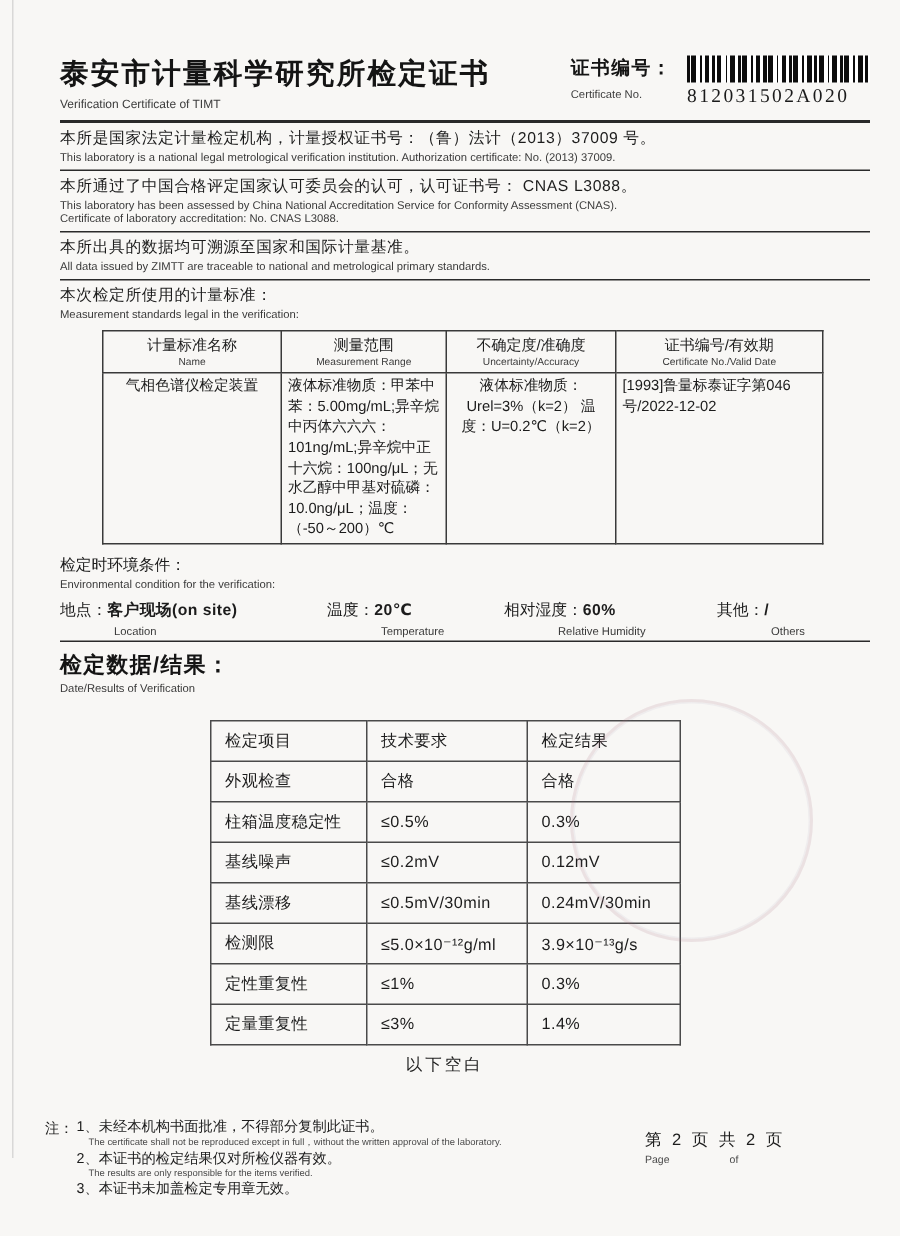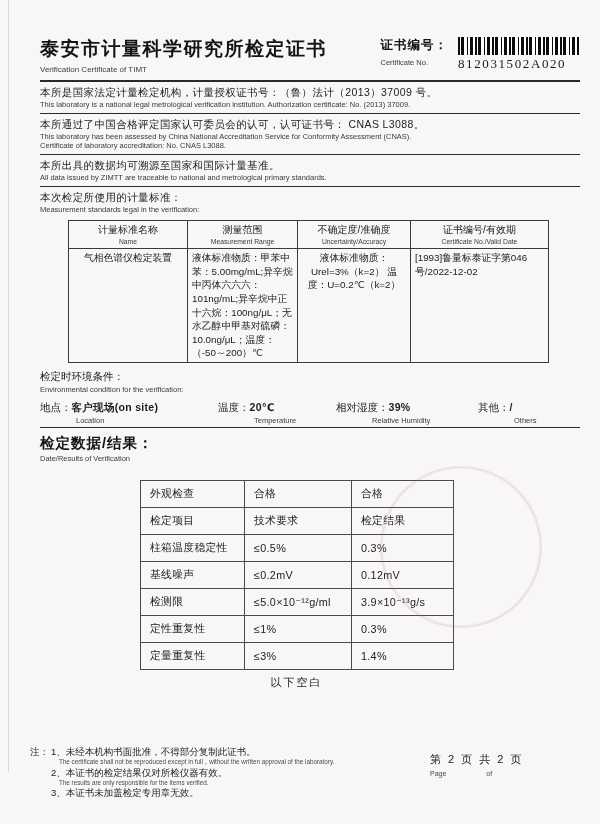--- a/index.html
+++ b/index.html
@@ -181,59 +181,64 @@
     <div class="env-row">
       <div class="env-item i0">
         <div class="line1"><span>地点：</span><span class="val">客户现场(on site)</span></div>
         <div class="line2">Location</div>
       </div>
       <div class="env-item i1">
         <div class="line1"><span>温度：</span><span class="val">20℃</span></div>
         <div class="line2">Temperature</div>
       </div>
       <div class="env-item i2">
-        <div class="line1"><span>相对湿度：</span><span class="val">39%</span></div>
+        <div class="line1"><span>相对湿度：</span><span class="val">60%</span></div>
         <div class="line2">Relative Humidity</div>
       </div>
       <div class="env-item i3">
         <div class="line1"><span>其他：</span><span class="val">/</span></div>
         <div class="line2">Others</div>
       </div>
     </div>
   </div>
 
   <div class="res-h-zh">检定数据/结果：</div>
   <div class="res-h-en">Date/Results of Verification</div>
 
   <table class="res-table">
     <colgroup>
         <col>
         <col>
         <col>
       </colgroup>
     <tbody>
         <tr>
+      <td>检定项目</td>
+      <td>技术要求</td>
+      <td>检定结果</td>
+    </tr>
+    <tr>
       <td>外观检查</td>
       <td>合格</td>
       <td>合格</td>
     </tr>
     <tr>
-      <td>检定项目</td>
-      <td>技术要求</td>
-      <td>检定结果</td>
-    </tr>
-    <tr>
       <td>柱箱温度稳定性</td>
       <td>≤0.5%</td>
       <td>0.3%</td>
     </tr>
     <tr>
       <td>基线噪声</td>
       <td>≤0.2mV</td>
       <td>0.12mV</td>
+    </tr>
+    <tr>
+      <td>基线漂移</td>
+      <td>≤0.5mV/30min</td>
+      <td>0.24mV/30min</td>
     </tr>
     <tr>
       <td>检测限</td>
       <td>≤5.0×10⁻¹²g/ml</td>
       <td>3.9×10⁻¹³g/s</td>
     </tr>
     <tr>
       <td>定性重复性</td>
       <td>≤1%</td>
       <td>0.3%</td>

